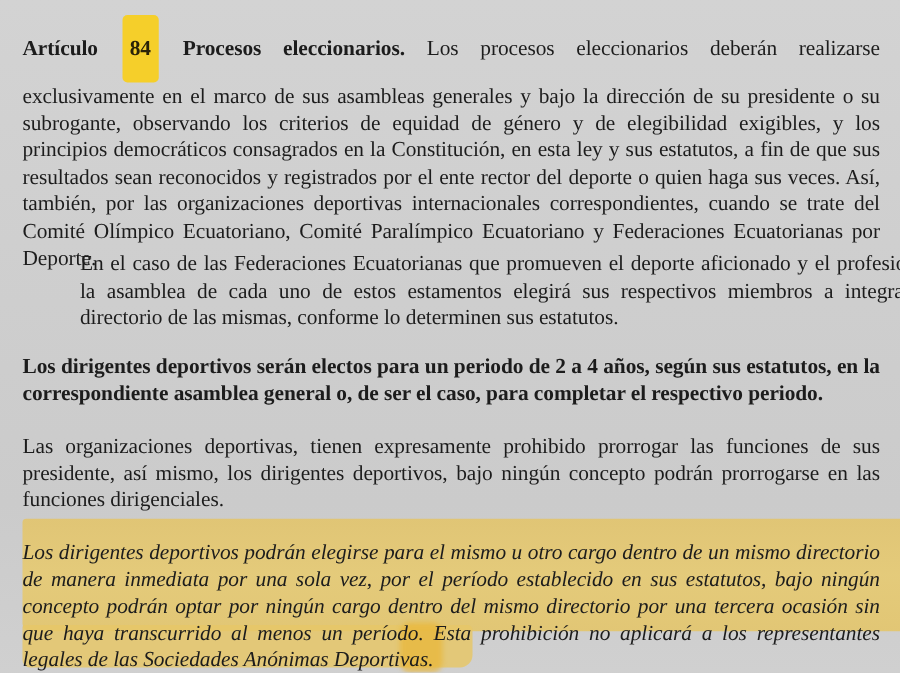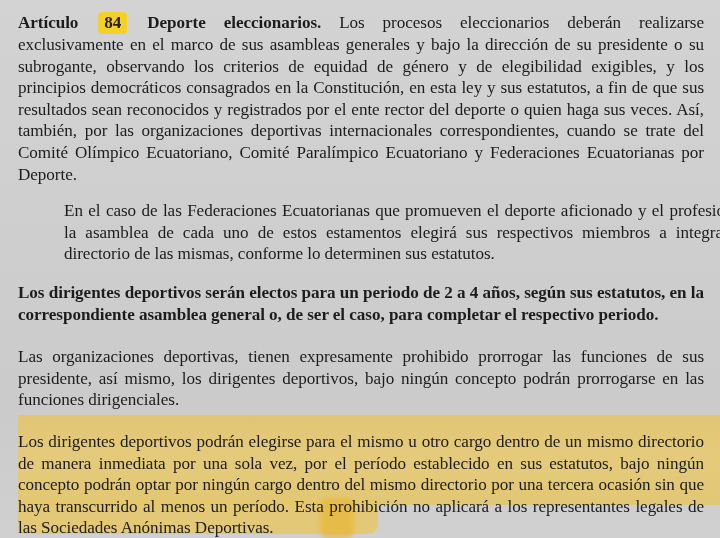--- a/index.html
+++ b/index.html
@@ -30,31 +30,31 @@
       position: absolute;
       left: 0;
       width: 686px;
       letter-spacing: -0.05px;
     }
     .bold { font-weight: bold; }
     .num-badge {
       display: inline-block;
       background: #f5cf2a;
       border-radius: 4px;
-      padding: 0 6px;
+      padding: 16px 6px;
       margin: 0 2px;
       line-height: 22px;
       font-weight: bold;
       color: #2a2308;
     }
     #p1 { top: 12px; }
     #p2 { top: 200px; margin-left: 46px; }
     #p3 { top: 282px; font-weight: bold; }
     #p4 { top: 346px; }
-    #p5 { top: 431px; }
+    #p5 { top: 431px; font-style: italic; }
 
     .highlight {
       position: absolute;
       background: #e7c868;
       opacity: 0.85;
     }
     #hl-main {
       left: 0px;
       top: 415px;
       width: 714px;
@@ -86,21 +86,21 @@
 
 <div class="page">
 
   <div class="highlight" id="hl-main"></div>
   <div class="highlight" id="hl-lastline"></div>
   <div class="highlight" id="hl-blob"></div>
 
   <p class="para" id="p1">
     <span class="bold">Artículo</span>
     <span class="num-badge">84</span>
-    <span class="bold">Deporte eleccionarios.</span>
+    <span class="bold">Procesos eleccionarios.</span>
     <span>Los procesos eleccionarios deberán realizarse exclusivamente en el marco de sus asambleas generales y bajo la dirección de su presidente o su subrogante, observando los criterios de equidad de género y de elegibilidad exigibles, y los principios democráticos consagrados en la Constitución, en esta ley y sus estatutos, a fin de que sus resultados sean reconocidos y registrados por el ente rector del deporte o quien haga sus veces. Así, también, por las organizaciones deportivas internacionales correspondientes, cuando se trate del Comité Olímpico Ecuatoriano, Comité Paralímpico Ecuatoriano y Federaciones Ecuatorianas por Deporte.</span>
   </p>
 
   <p class="para" id="p2">
     <span>En el caso de las Federaciones Ecuatorianas que promueven el deporte aficionado y el profesional, la asamblea de cada uno de estos estamentos elegirá sus respectivos miembros a integrar el directorio de las mismas, conforme lo determinen sus estatutos.</span>
   </p>
 
   <p class="para" id="p3">
     <span>Los dirigentes deportivos serán electos para un periodo de 2 a 4 años, según sus estatutos, en la correspondiente asamblea general o, de ser el caso, para completar el respectivo periodo.</span>
   </p>

